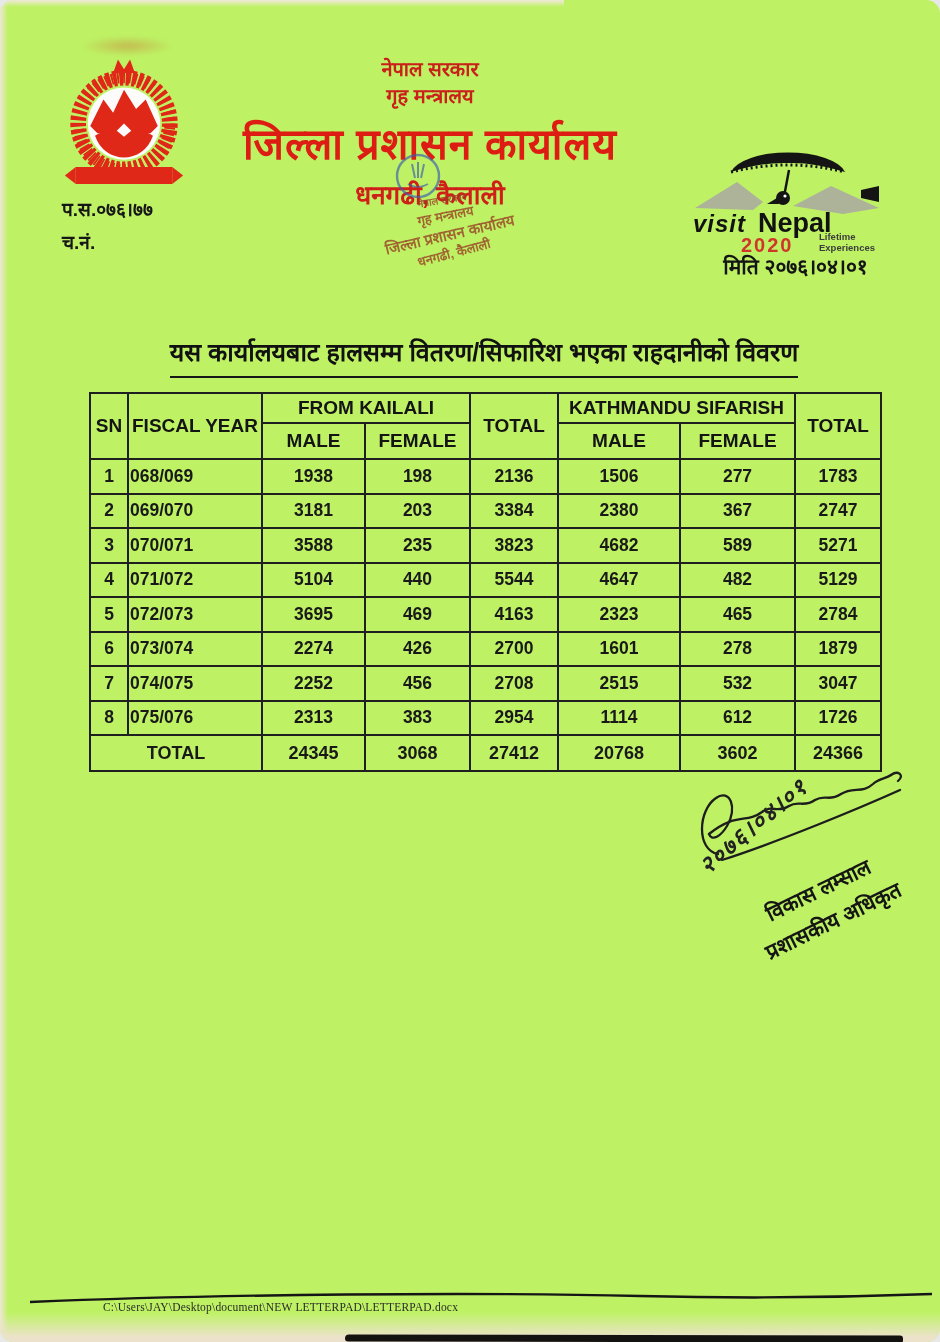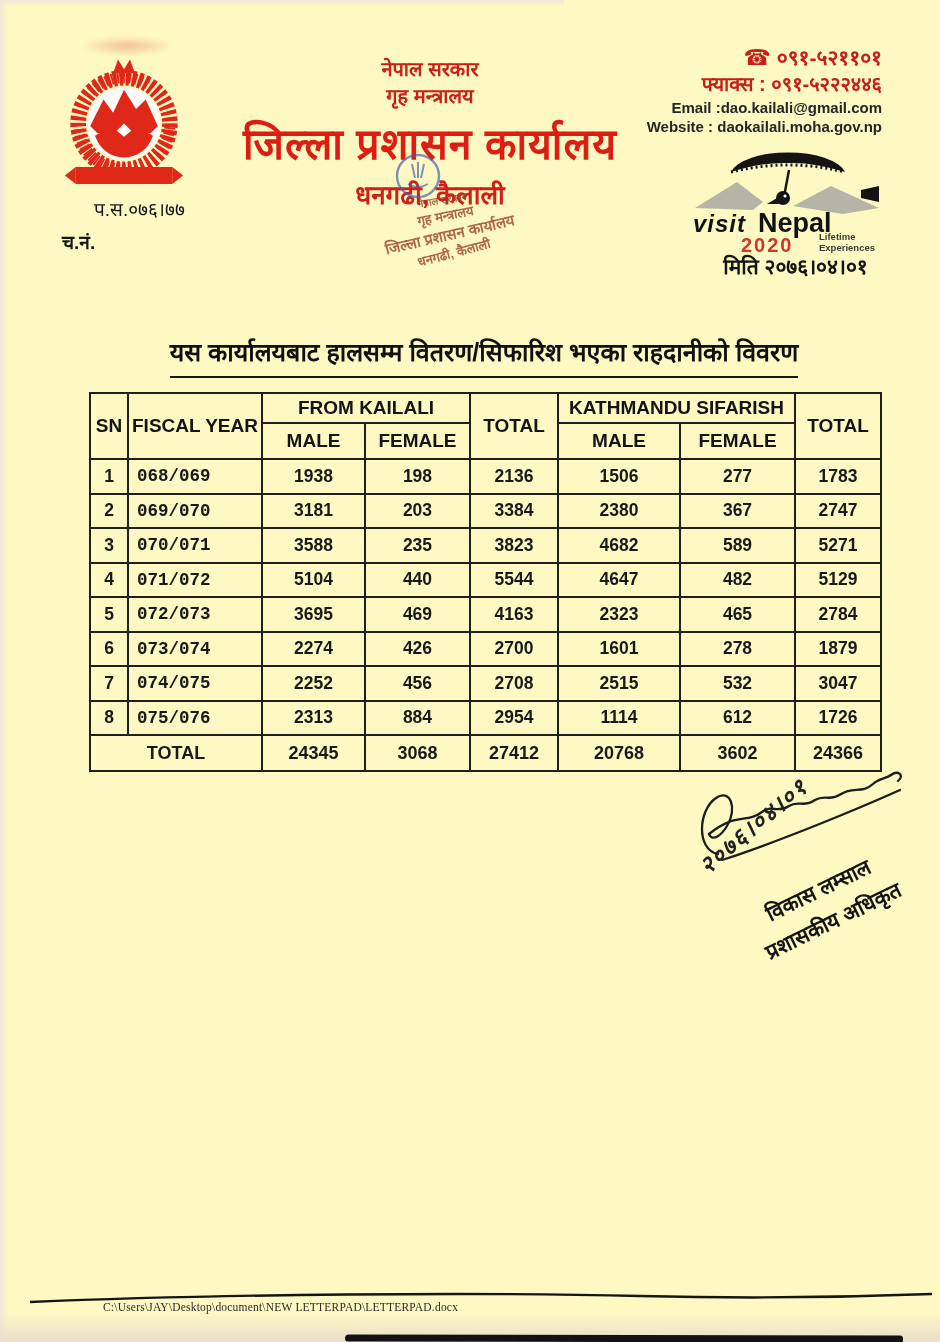--- a/index.html
+++ b/index.html
@@ -1,21 +1,22 @@
 <!DOCTYPE html>
 <html><head>
 <meta charset="utf-8">
 <style>
   * { margin:0; padding:0; box-sizing:border-box; }
   html,body { background:#e8e8e8; }
   .page {
     position:relative; width:940px; height:1342px; margin:0 auto;
-    background:#fef9c3; overflow:hidden;
+    background:#bef264; overflow:hidden;
     font-family:"Liberation Sans","DejaVu Sans",sans-serif;
     color:#1c1c1c;
+    border-radius:14px;
   }
   
   .edge-left  { position:absolute; left:0; top:0; width:8px; height:100%;
     background:linear-gradient(to right,#efe7d6,rgba(239,231,214,0)); }
   .edge-top   { position:absolute; left:0; top:0; width:60%; height:7px;
     background:linear-gradient(to bottom,#f1e9da,rgba(241,233,218,0)); }
   .smudge-red { position:absolute; left:80px; top:36px; width:95px; height:20px;
     background:radial-gradient(ellipse at center, rgba(214,44,30,.28), rgba(214,44,30,0) 70%);
     filter:blur(2px); }
 
@@ -28,21 +29,21 @@
   .office-line   { margin-top:4px; font-size:41px; font-weight:900; color:#dd1d13;
                    white-space:nowrap; letter-spacing:1px; transform:scaleY(1.05); }
   .place-line    { margin-top:6px; font-size:26px; font-weight:800; color:#d01f18; }
 
   .contact { position:absolute; right:58px; top:44px; text-align:right; line-height:1.28; }
   .phone-line { font-size:21px; font-weight:700; color:#c42019; white-space:nowrap; }
   .phone-line .ph-icon { font-size:22px; }
   .fax-line   { font-size:20px; font-weight:700; color:#c42019; white-space:nowrap; }
   .email-line, .web-line { font-size:15px; font-weight:700; color:#262626; white-space:nowrap; }
 
-  .refno { position:absolute; left:62px; top:196px; font-size:19px; font-weight:400; color:#161616;margin-left:32px; }
+  .refno { position:absolute; left:62px; top:196px; font-size:19px; font-weight:700; color:#161616; }
   .chno  { position:absolute; left:62px; top:229px; font-size:19px; font-weight:700; color:#161616;text-align:right; }
 
   
   .office-stamp { position:absolute; left:348px; top:192px; width:200px; text-align:center;
     transform:rotate(-13deg); color:rgba(152,62,36,.78); font-weight:700; }
   .office-stamp .s1 { font-size:10px; transform:rotate(4deg); }
   .office-stamp .s2 { font-size:13px; transform:rotate(2deg); }
   .office-stamp .s3 { font-size:15px; }
   .office-stamp .s4 { font-size:13px; transform:rotate(-2deg); }
 
@@ -68,21 +69,21 @@
   
   .tbl-wrap { position:absolute; left:89px; top:392px; width:791px; }
   table { width:100%; border-collapse:collapse; table-layout:fixed;
           font-family:"Liberation Sans","DejaVu Sans",sans-serif; }
   th, td { border:2px solid #1f1f1f; text-align:center; overflow:hidden; }
   thead tr.gr  { height:30px; }
   thead tr.sub { height:36px; }
   th { font-size:19px; font-weight:700; color:#141414; }
   tbody tr { height:34.5px; }
   td { font-size:17.5px; font-weight:600; color:#191919; }
-  td.fy { text-align:left; padding-left:8px;font-family:Liberation Mono, monospace; }
+  td.fy { text-align:left; padding-left:1px; }
   tr.total-row { height:36px; }
   tr.total-row td { font-weight:700; font-size:18px; }
 
   
   .sig-art { position:absolute; left:678px; top:770px; width:235px; height:118px; }
   .sig-date { position:absolute; left:702px; top:852px; transform:rotate(-40deg);
     transform-origin:left center; font-size:23px; font-weight:600; color:#222;
     font-style:italic; letter-spacing:2px; white-space:nowrap; }
   .sig-stamp { position:absolute; left:718px; top:874px; width:215px; text-align:center;
     transform:rotate(-26deg); transform-origin:center; color:#151515; }
@@ -122,26 +123,20 @@
     <polygon points="90,92 99,99 90,106" fill="#e02818"></polygon>
   </svg>
 
   <div class="hdr-center">
     <div class="gov-line">नेपाल सरकार</div>
     <div class="ministry-line">गृह मन्त्रालय</div>
     <div class="office-line">जिल्ला प्रशासन कार्यालय</div>
     <div class="place-line">धनगढी, कैलाली</div>
   </div>
 
-  <div class="contact">
-    <div class="phone-line"><span class="ph-icon">☎</span> <span>०९१-५२११०१</span></div>
-    <div class="fax-line">फ्याक्स : ०९१-५२२२४४६</div>
-    <div class="email-line">Email :dao.kailali@gmail.com</div>
-    <div class="web-line">Website  : daokailali.moha.gov.np</div>
-  </div>
 
   <div class="refno">प.स.०७६।७७</div>
   <div class="chno">च.नं.</div>
 
   <svg class="blue-stamp" viewBox="0 0 48 52">
     <circle cx="24" cy="26" r="21" fill="none" stroke="#3a5bb0" stroke-width="2.4"></circle>
     <path d="M18,14 l3,14 M24,12 l0,16 M30,14 l-3,14" stroke="#3a5bb0" stroke-width="2" fill="none"></path>
     <path d="M14,34 q10,6 20,0" stroke="#3a5bb0" stroke-width="1.6" fill="none"></path>
   </svg>
 
@@ -276,21 +271,21 @@
             <td>456</td>
             <td>2708</td>
             <td>2515</td>
             <td>532</td>
             <td>3047</td>
           </tr>
           <tr>
             <td>8</td>
             <td class="fy">075/076</td>
             <td>2313</td>
-            <td>884</td>
+            <td>383</td>
             <td>2954</td>
             <td>1114</td>
             <td>612</td>
             <td>1726</td>
           </tr>
         </tbody>
       <tfoot>
         <tr class="total-row">
           <td colspan="2">TOTAL</td>
           <td>24345</td>

